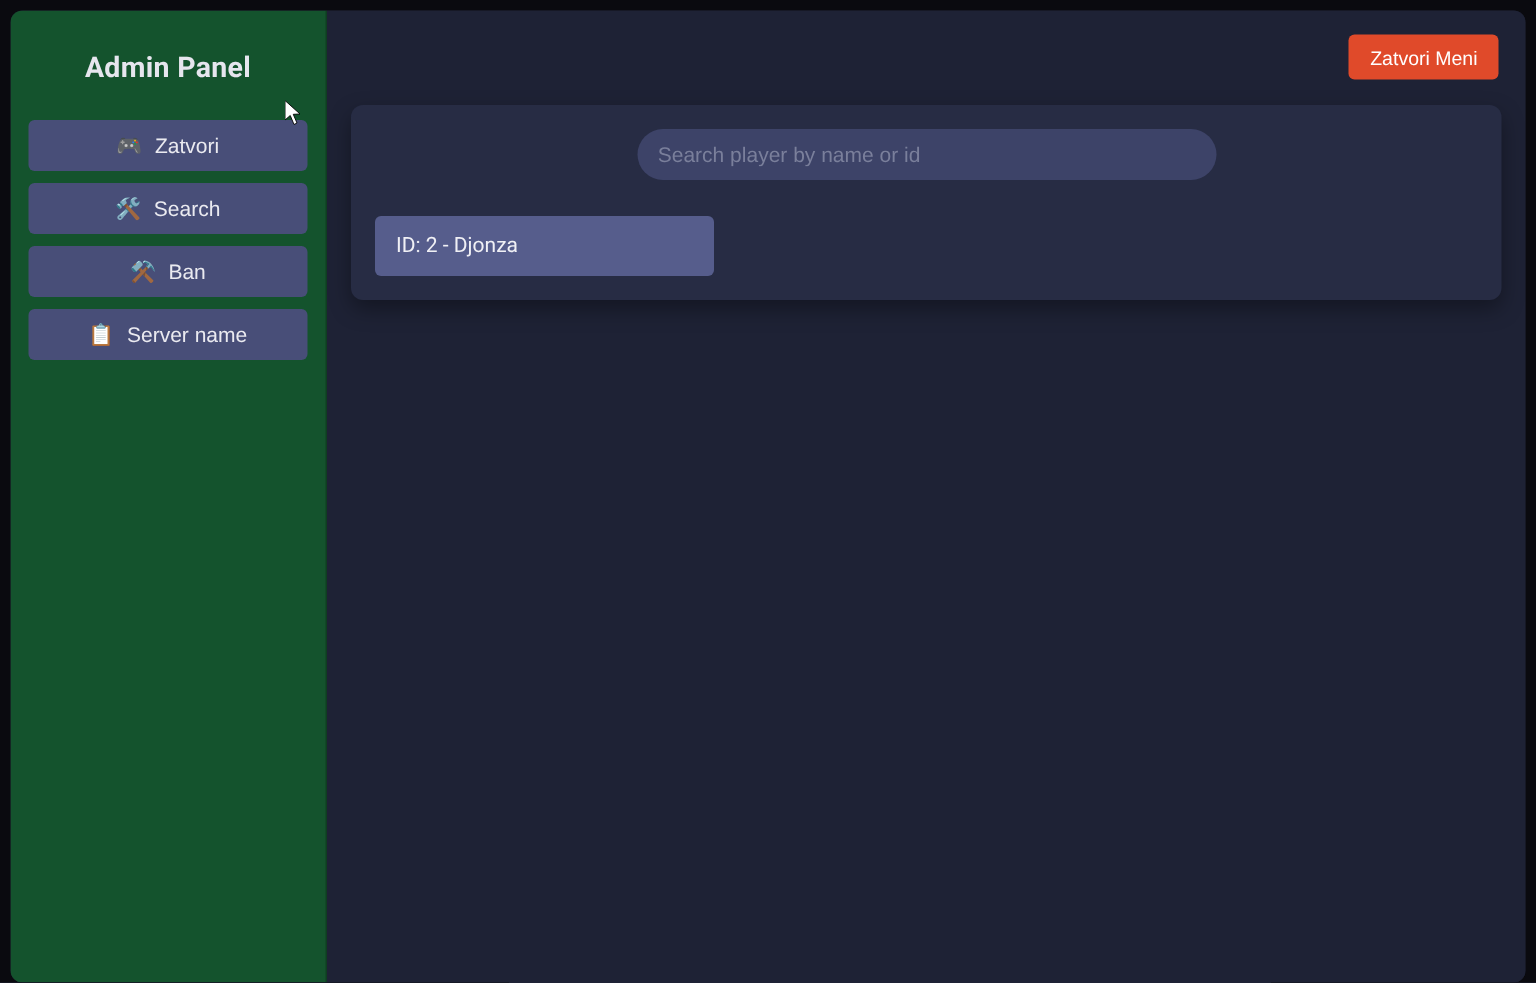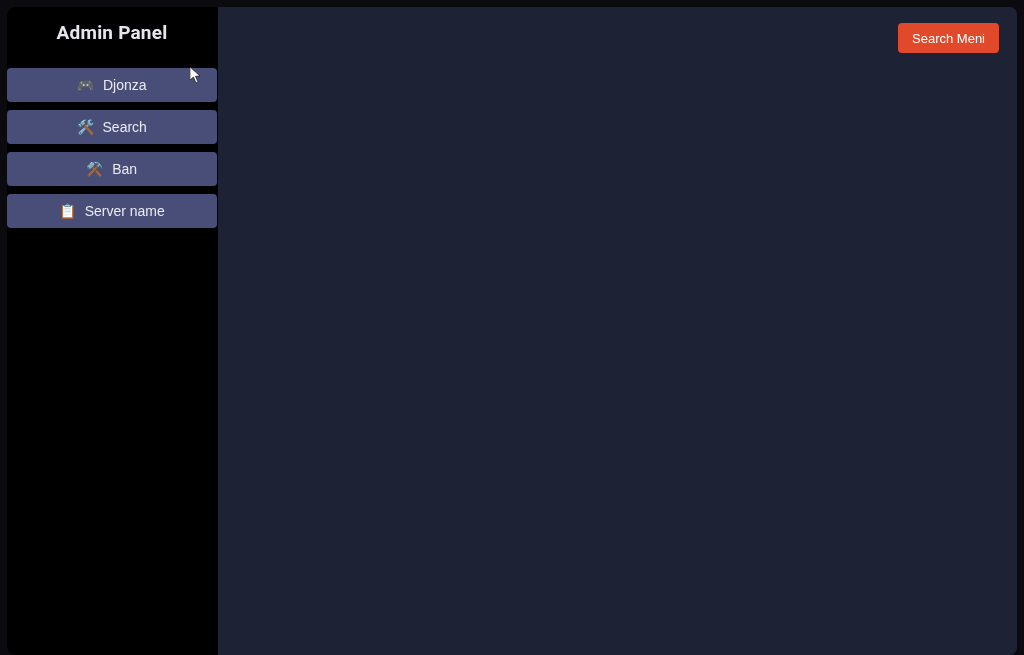--- a/index.html
+++ b/index.html
@@ -21,22 +21,23 @@
       left: 7px;
       right: 7px;
       bottom: 0;
       background: #1e2235;
       border-radius: 8px;
       display: flex;
       overflow: hidden;
     }
     .sidebar {
       width: 211px;
-      background: #000000;
+      background: #14532d;
       border-right: 1px solid rgba(0,0,0,0.25);
+      padding: 12px;
       display: flex;
       flex-direction: column;
     }
     .sidebar-title {
       color: #e6e6ee;
       font-size: 19px;
       font-weight: 700;
       text-align: center;
       letter-spacing: 0.2px;
       margin: 14px 0 24px 0;
@@ -137,37 +138,47 @@
   </style>
 </head>
 <body>
 
 <div class="window">
   <aside class="sidebar">
     <h1 class="sidebar-title">Admin Panel</h1>
 
     <button class="sidebar-item">
       <span class="icon">🎮</span>
-      <span>Djonza</span>
+      <span>Zatvori</span>
     </button>
     <button class="sidebar-item">
       <span class="icon">🛠️</span>
       <span>Search</span>
     </button>
     <button class="sidebar-item">
       <span class="icon">⚒️</span>
       <span>Ban</span>
     </button>
     <button class="sidebar-item">
       <span class="icon">📋</span>
       <span>Server name</span>
     </button>
   </aside>
 
   <main class="main">
-    <button class="close-btn">Search Meni</button>
+    <button class="close-btn">Zatvori Meni</button>
 
+    <section class="panel">
+      <div class="search-row">
+        <input class="search-input" placeholder="Search player by name or id" style="">
+      </div>
+      <div class="results">
+        <div class="player-card">
+          <span>ID: 2 - Djonza</span>
+        </div>
+      </div>
+    </section>
   </main>
 </div>
 
 <svg class="cursor" viewBox="0 0 13 17" xmlns="http://www.w3.org/2000/svg">
   <path d="M0,0 L0,13 L3.5,10 L6,16 L8,15 L5.5,9.2 L10,9 Z" fill="#ffffff" stroke="#000" stroke-width="0.6"></path>
 </svg>
 
 </body></html>

